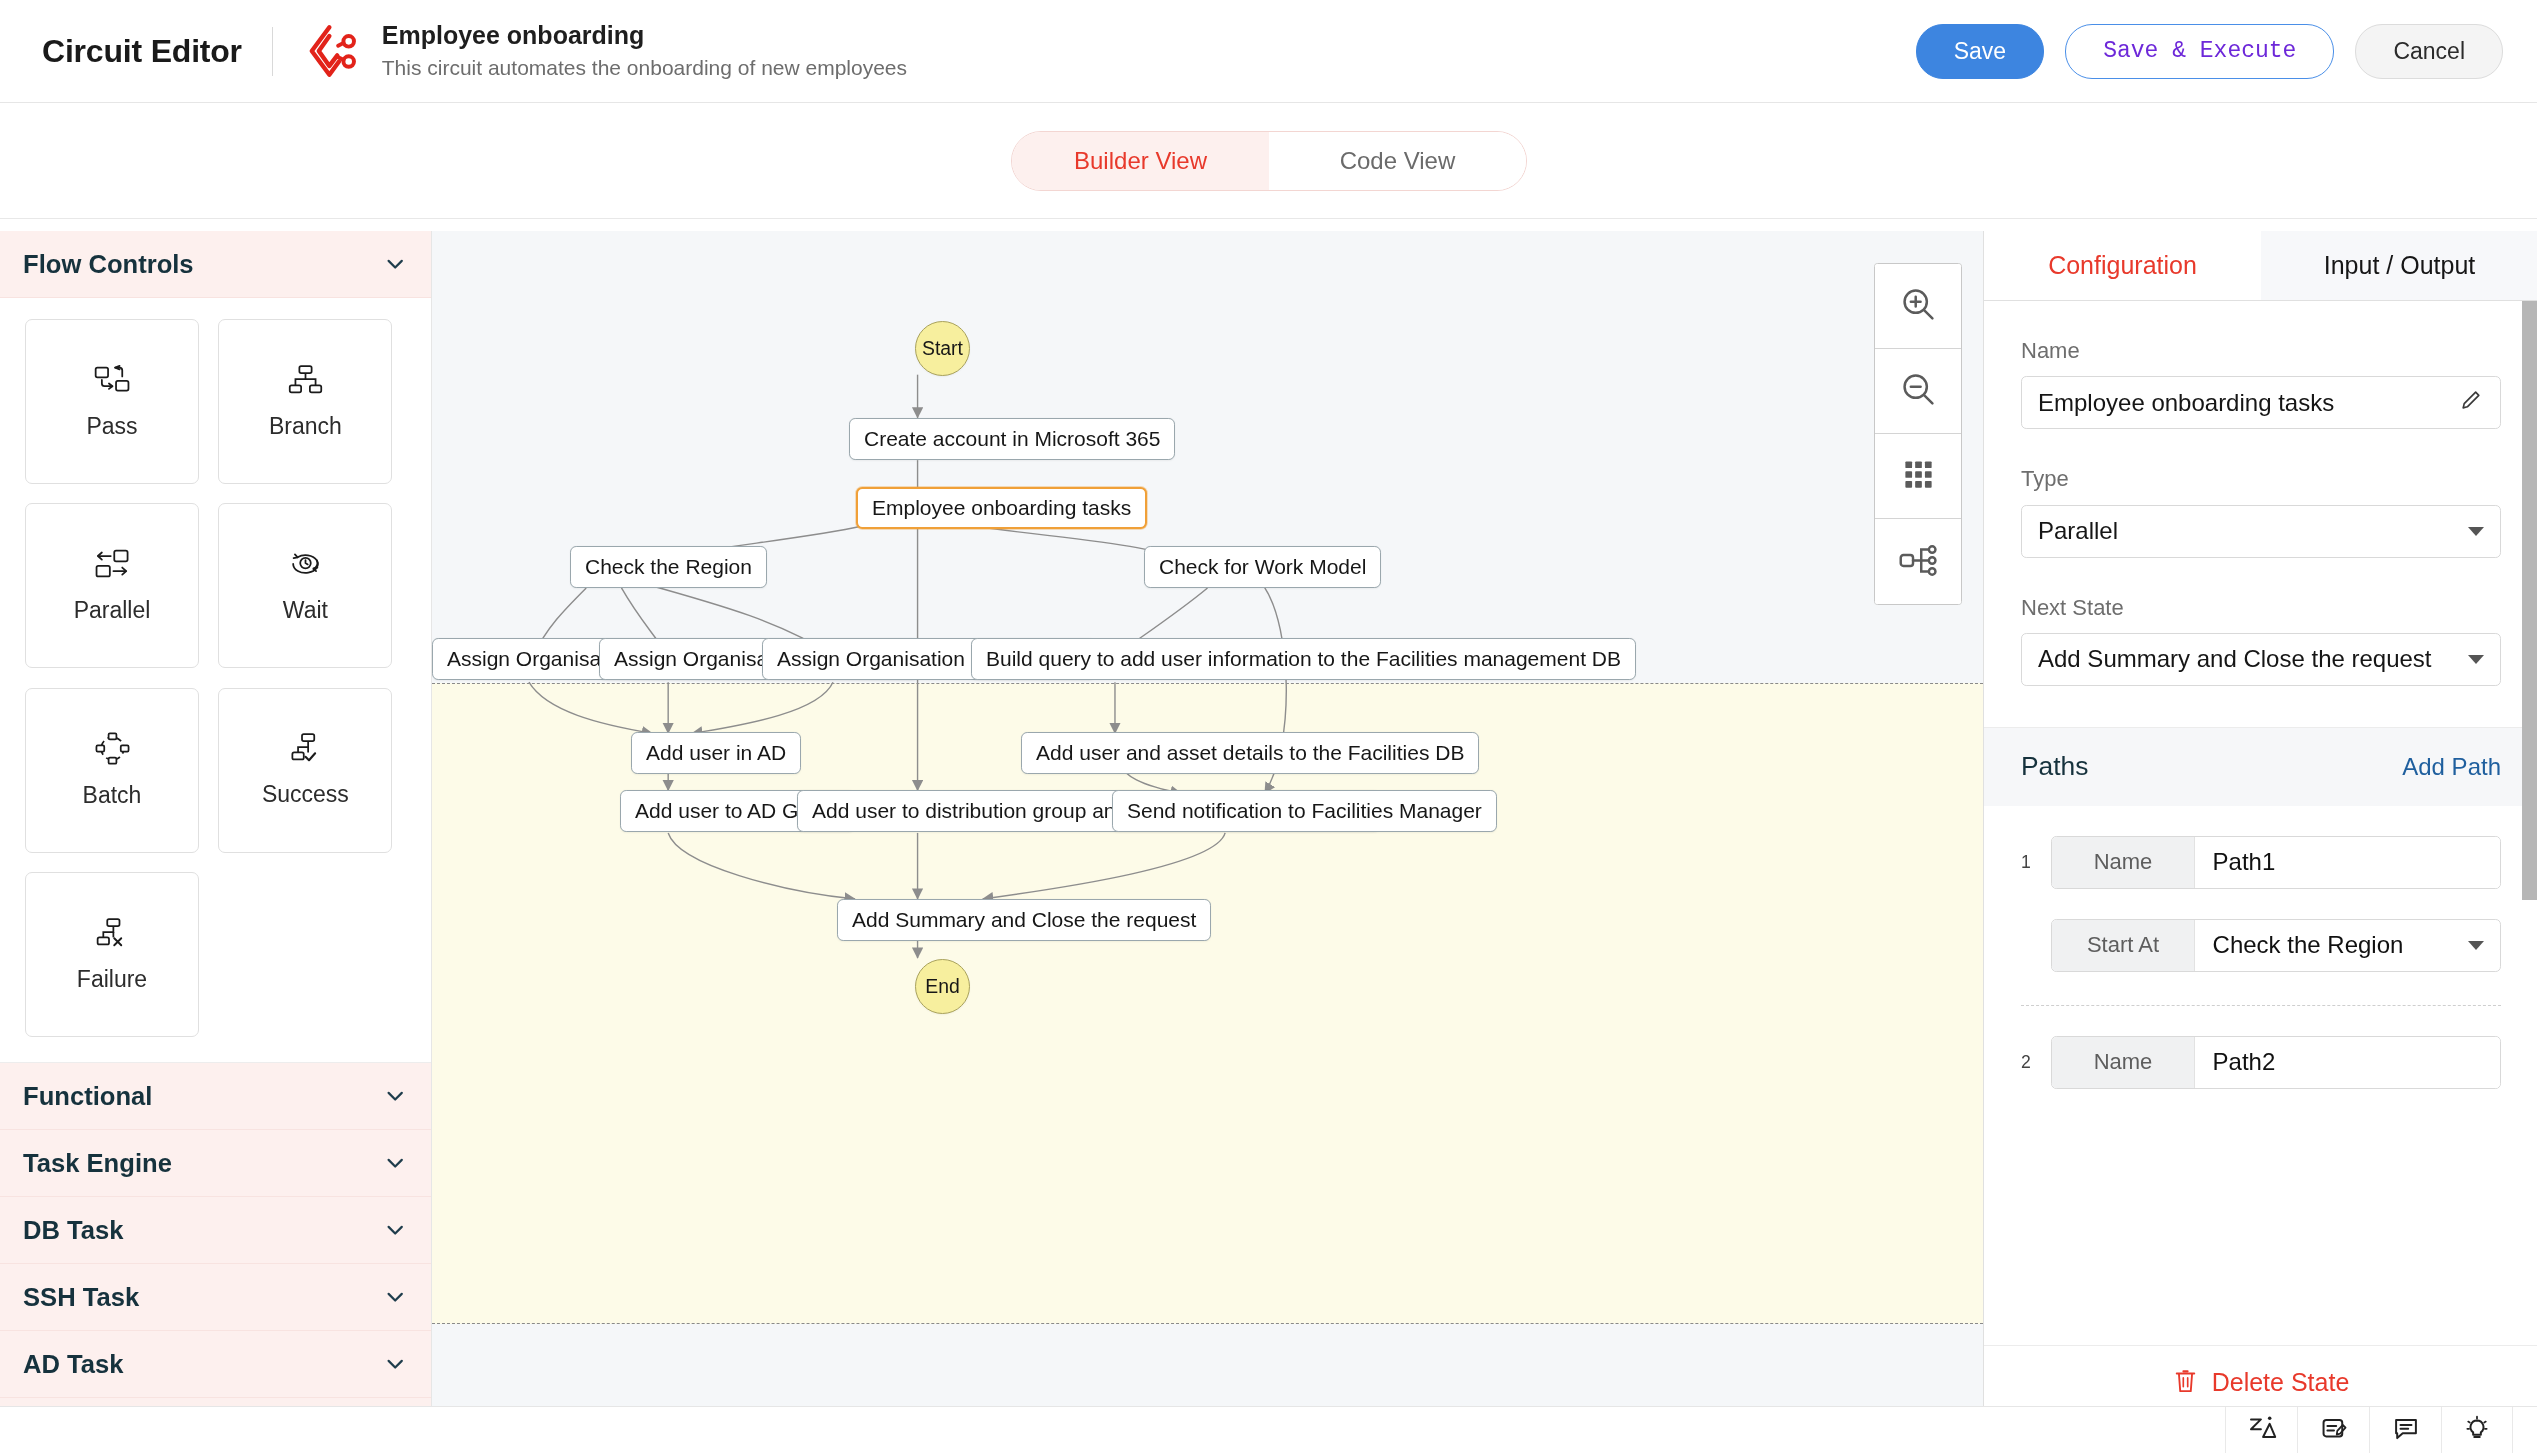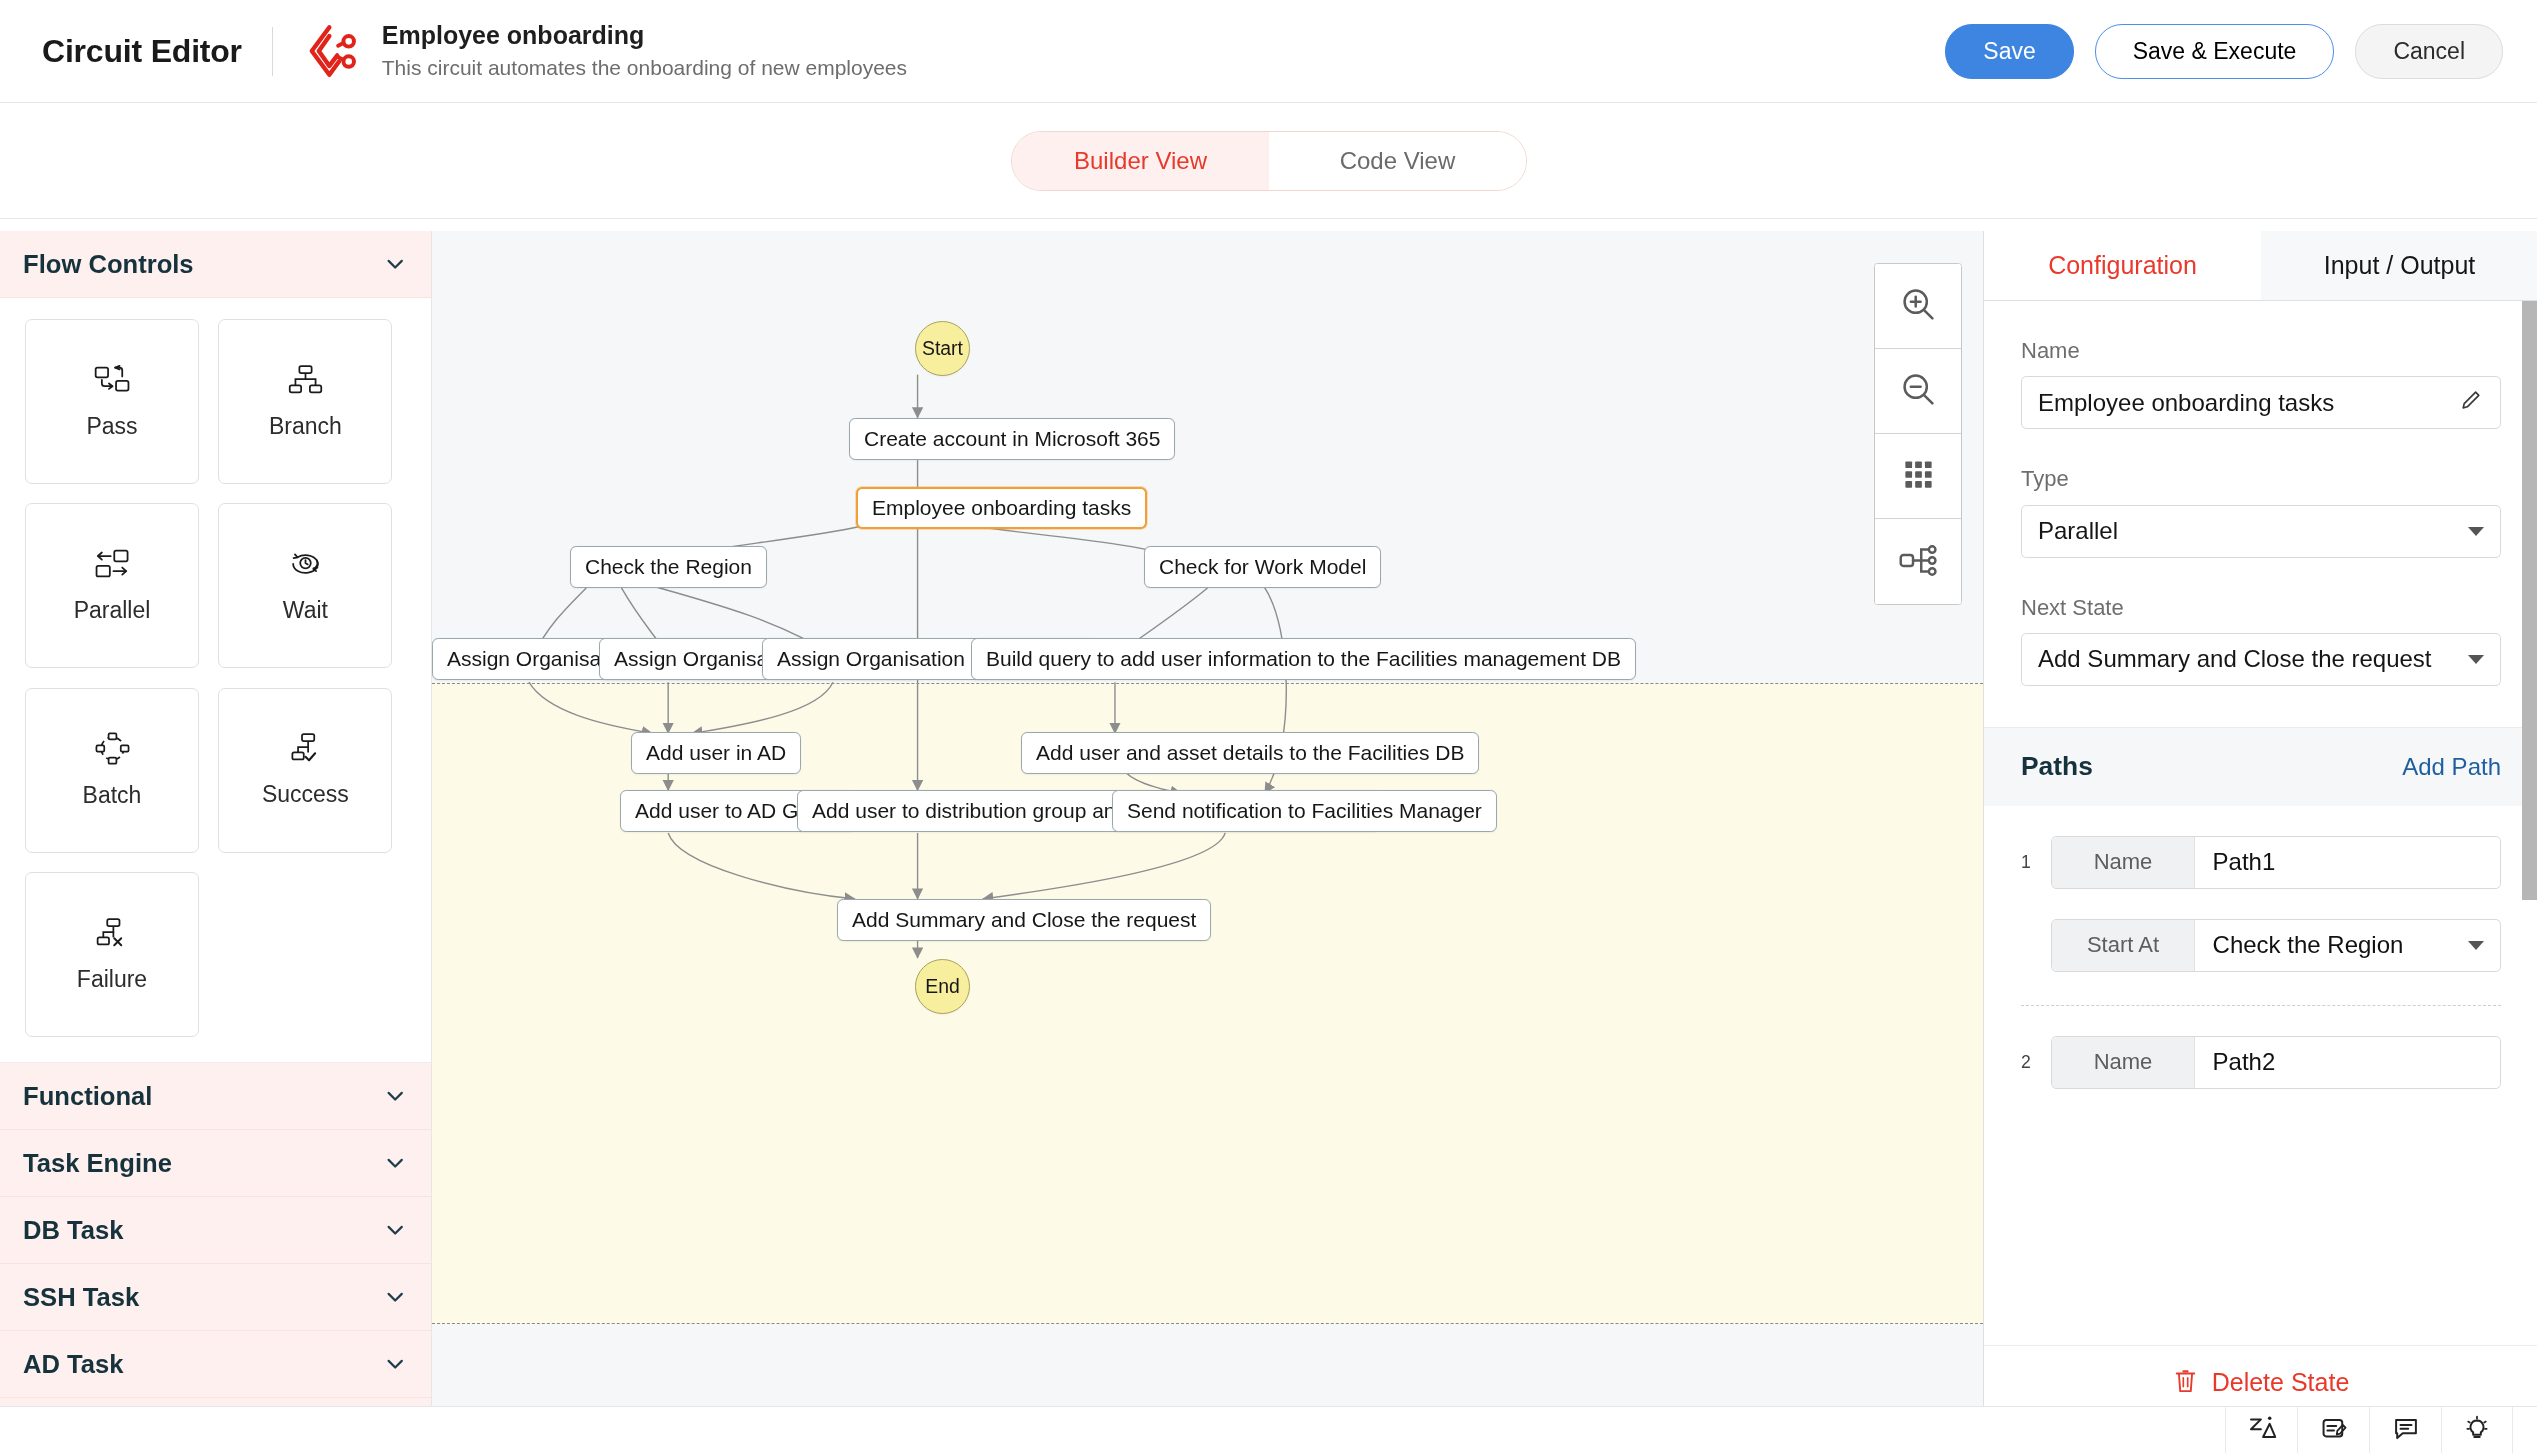--- a/index.html
+++ b/index.html
@@ -35,21 +35,21 @@
     display: flex; align-items: center; gap: 21px;
   }
   .btn {
     height: 55px; border-radius: 27px; font-size: 23px;
     padding: 0 37px; cursor: pointer; border: 0.9px solid transparent;
     font-family: "Liberation Sans", sans-serif;
     display: inline-flex; align-items: center; justify-content: center;
     white-space: nowrap;
   }
   .btn-primary { background: #3d85e0; color: #ffffff; border-color: #3d85e0; }
-  .btn-outline { background: #ffffff; color: #000000; border-color: #4a8fe8; }
+  .btn-outline { background: #ffffff; color: #6d28d9; border-color: #4a8fe8; font-family: Liberation Mono, monospace; }
   .btn-ghost { background: #f4f4f4; color: #2b2b2b; border-color: #dcdcdc; }
 
   
   .view-tabbar {
     position: absolute; top: 103px; left: 0;
     width: 2538px; height: 116px;
     background: #ffffff;
     border-bottom: 0.9px solid #e8e8e8;
     display: flex; align-items: center; justify-content: center;
   }
@@ -164,21 +164,21 @@
   }
   .field-box .val { flex: 1; white-space: nowrap; overflow: hidden; text-overflow: ellipsis; }
   .field-box.select { cursor: pointer; }
   .caret { width: 0; height: 0; border-left: 8px solid transparent; border-right: 8px solid transparent; border-top: 9.7px solid #555; margin-left: 8.8px; }
 
   .paths-head {
     margin-top: 41px; height: 79px; background: #f6f7f9;
     display: flex; align-items: center; padding: 0 37px;
     border-top: 0.9px solid #ececec;
   }
-  .paths-title { font-size: 26.4px; color: #16323d; font-weight: 700; }
+  .paths-title { font-size: 26.4px; color: #16323d; font-weight: 400; }
   .add-path { margin-left: auto; font-size: 24px; color: #1f5f9e; cursor: pointer; }
 
   .path-row { display: flex; align-items: center; padding: 0 37px; margin-top: 30px; }
   .path-index { width: 19.4px; font-size: 17.6px; color: #444; margin-right: 10.6px; }
   .inline-field {
     flex: 1; display: flex; height: 53px; border: 0.9px solid #d9d9d9;
     border-radius: 5.3px; overflow: hidden;
   }
   .inline-key {
     width: 143px; background: #f0f1f2; display: flex; align-items: center;

